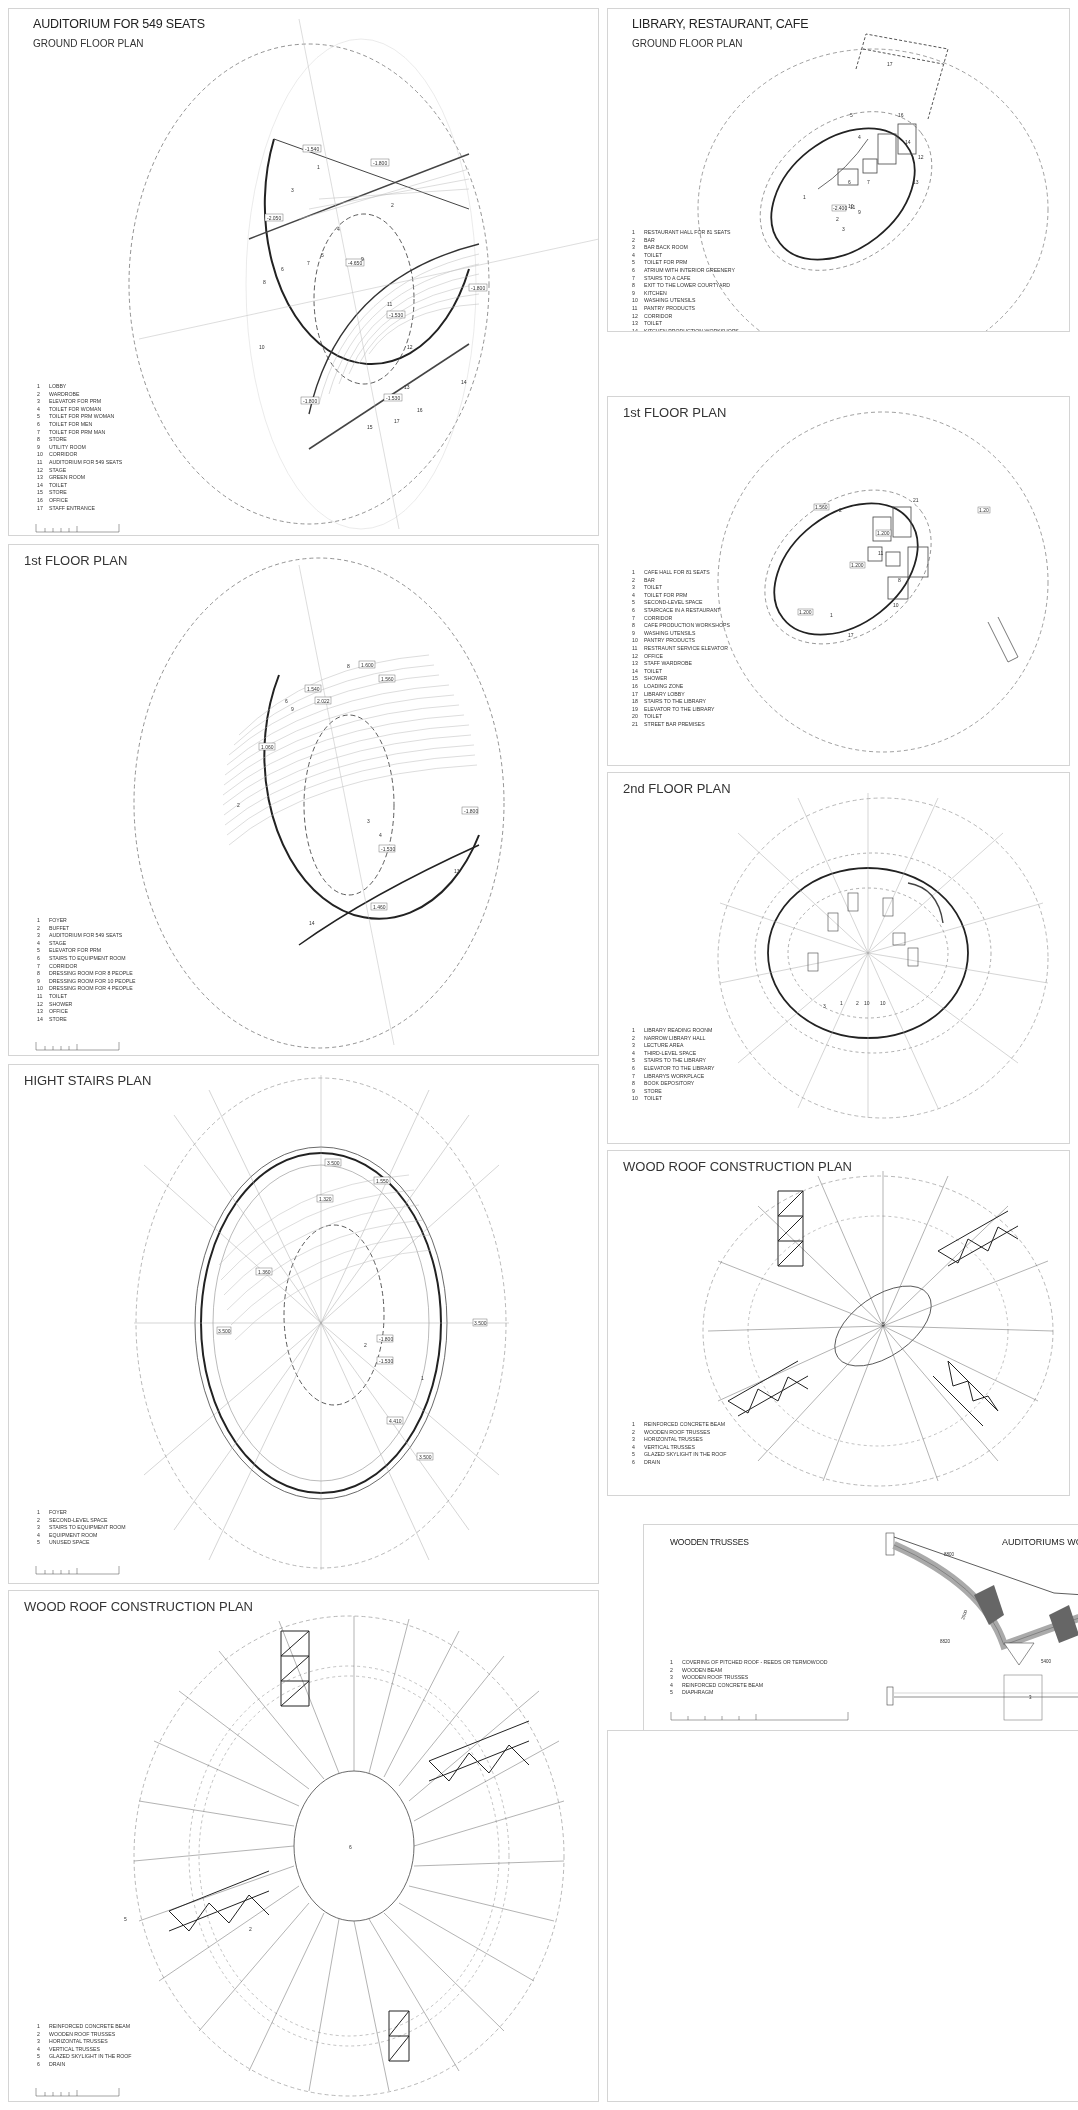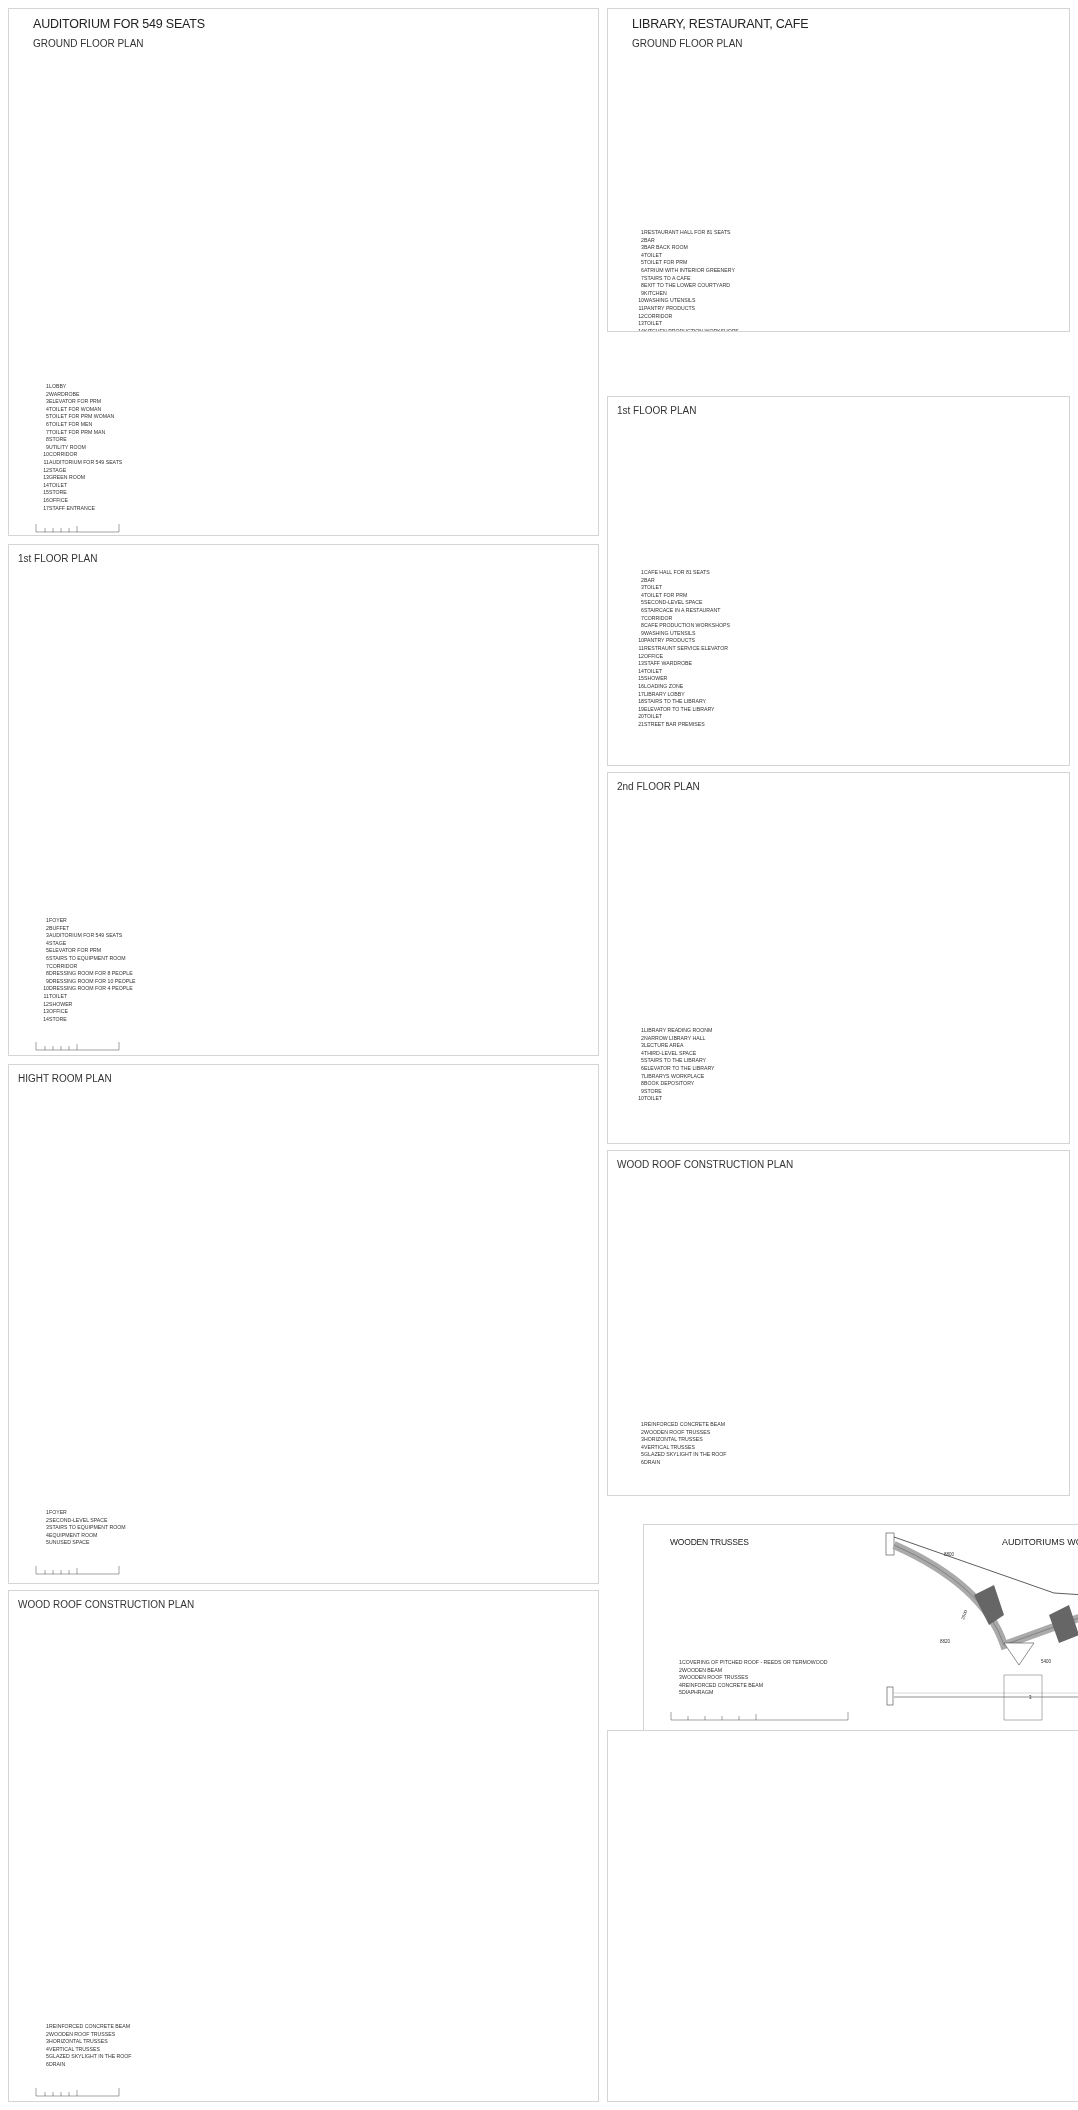--- a/index.html
+++ b/index.html
@@ -1,20 +1,20 @@
 <!DOCTYPE html>
 <html><head>
 <meta charset="utf-8">
 <style>
   html,body{margin:0;padding:0;background:#ffffff;}
   body{width:1078px;height:2110px;position:relative;overflow:hidden;font-family:"Liberation Sans",sans-serif;color:#222;}
-  .panel{position:absolute;border:1px solid #d4d4d4;background:#fff;box-sizing:border-box;overflow:hidden;text-align:right;}
+  .panel{position:absolute;border:1px solid #d4d4d4;background:#fff;box-sizing:border-box;overflow:hidden;}
   .ptitle{position:absolute;left:24px;top:8px;font-size:12px;letter-spacing:-0.2px;color:#222;}
   .psub{position:absolute;left:24px;top:29px;font-size:10px;color:#333;}
-  .psub2{position:absolute;left:9px;top:8px;font-size:10px;color:#333;}
+  .psub2{position:absolute;left:15px;top:8px;font-size:13px;color:#333;}
   .legend{position:absolute;font-size:5.2px;line-height:7.6px;color:#333;}
   .legend .row{display:flex;white-space:nowrap;}
   .legend .n{width:12px;}
   .scale{position:absolute;width:95px;height:10px;}
   svg.plan{position:absolute;}
   .plan text{font-family:"Liberation Sans",sans-serif;fill:#333;}
 </style>
 </head>
 <body>
 
@@ -260,21 +260,21 @@
         <span class="n">14</span>
         <span>STORE</span>
       </div>
   </div>
   <svg class="scale" style="left:26px;top:496px;" viewBox="0 0 95 10">
       <path d="M1,1 V9 H84 V1 M10,5 V9 M18,5 V9 M26,5 V9 M34,5 V9 M42,3 V9" stroke="#444" stroke-width="0.5" fill="none"></path>
     </svg>
 </div>
 
 <div class="panel" style="left:8px;top:1064px;width:591px;height:520px;">
-  <div class="psub2">HIGHT ROOM PLAN</div>
+  <div class="psub2">HIGHT STAIRS PLAN</div>
   <svg class="plan" width="591" height="520" viewBox="0 0 591 520">
     <ellipse cx="312" cy="258" rx="185" ry="245" fill="none" stroke="#999" stroke-width="0.7" stroke-dasharray="4 3"></ellipse>
     <ellipse cx="312" cy="258" rx="120" ry="170" fill="none" stroke="#222" stroke-width="2"></ellipse>
     <ellipse cx="312" cy="258" rx="126" ry="176" fill="none" stroke="#444" stroke-width="0.8"></ellipse>
     <ellipse cx="312" cy="258" rx="108" ry="158" fill="none" stroke="#777" stroke-width="0.5"></ellipse>
     <ellipse cx="325" cy="250" rx="50" ry="90" fill="none" stroke="#333" stroke-width="0.8" stroke-dasharray="5 3"></ellipse>
     <g stroke="#aaa" stroke-width="0.5">
       <line x1="312" y1="258" x2="312" y2="10"></line>
         <line x1="312" y1="258" x2="420" y2="25"></line>
         <line x1="312" y1="258" x2="200" y2="25"></line>

